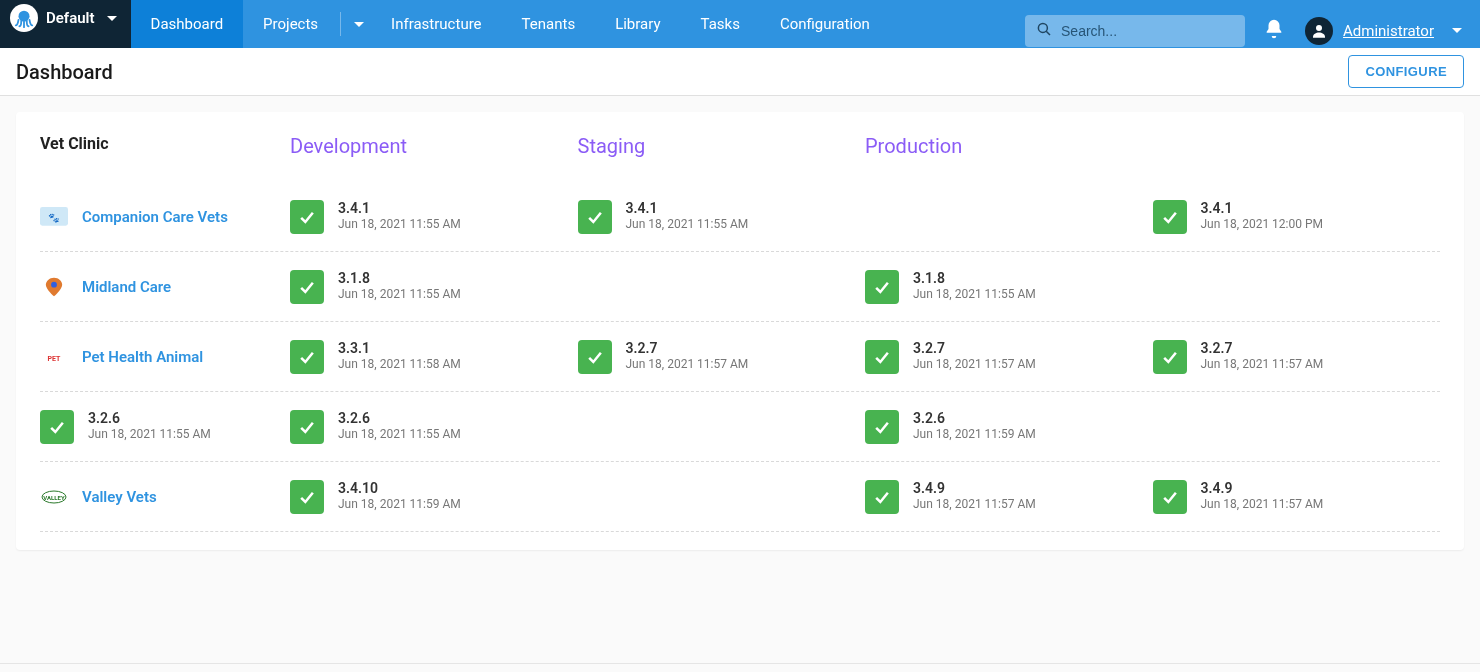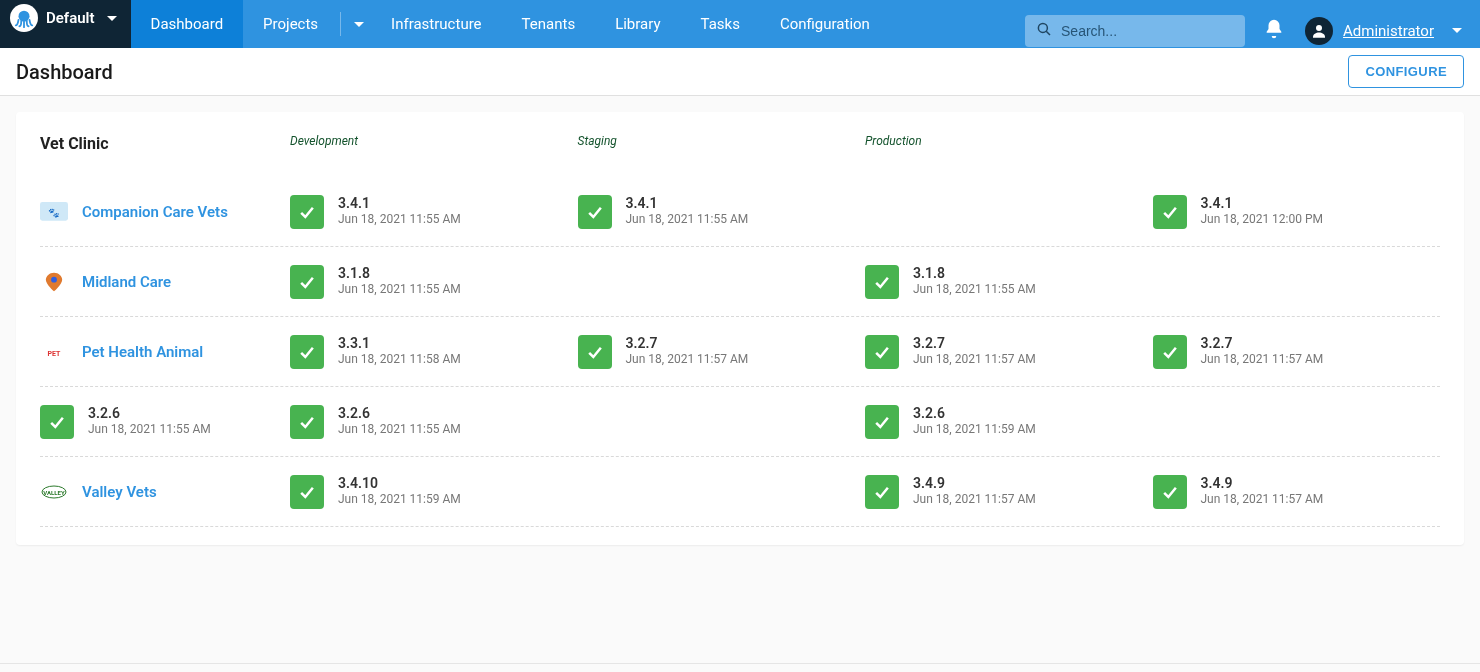--- a/index.html
+++ b/index.html
@@ -114,21 +114,21 @@
       background:#fff;border-radius:4px;
       box-shadow:0 1px 2px rgba(0,0,0,0.06);
       padding:22px 24px 18px 24px;
     }
     .grid-header{
       display:grid;
       grid-template-columns: 250px repeat(4,1fr);
       padding-bottom:24px;
     }
     .gh-title{font-weight:700;font-size:16px;color:#222;}
-    .gh-env{font-size:12px;color:#14532d;font-style:italic;}
+    .gh-env{font-size:20px;color:#8b5cf6;}
     .row{
       display:grid;
       grid-template-columns: 250px repeat(4,1fr);
       align-items:center;
       min-height:70px;
       border-bottom:1px dashed #d9d9d9;
       padding:10px 0;
     }
     .proj-cell{display:flex;align-items:center;gap:14px;}
     .proj-icon{

